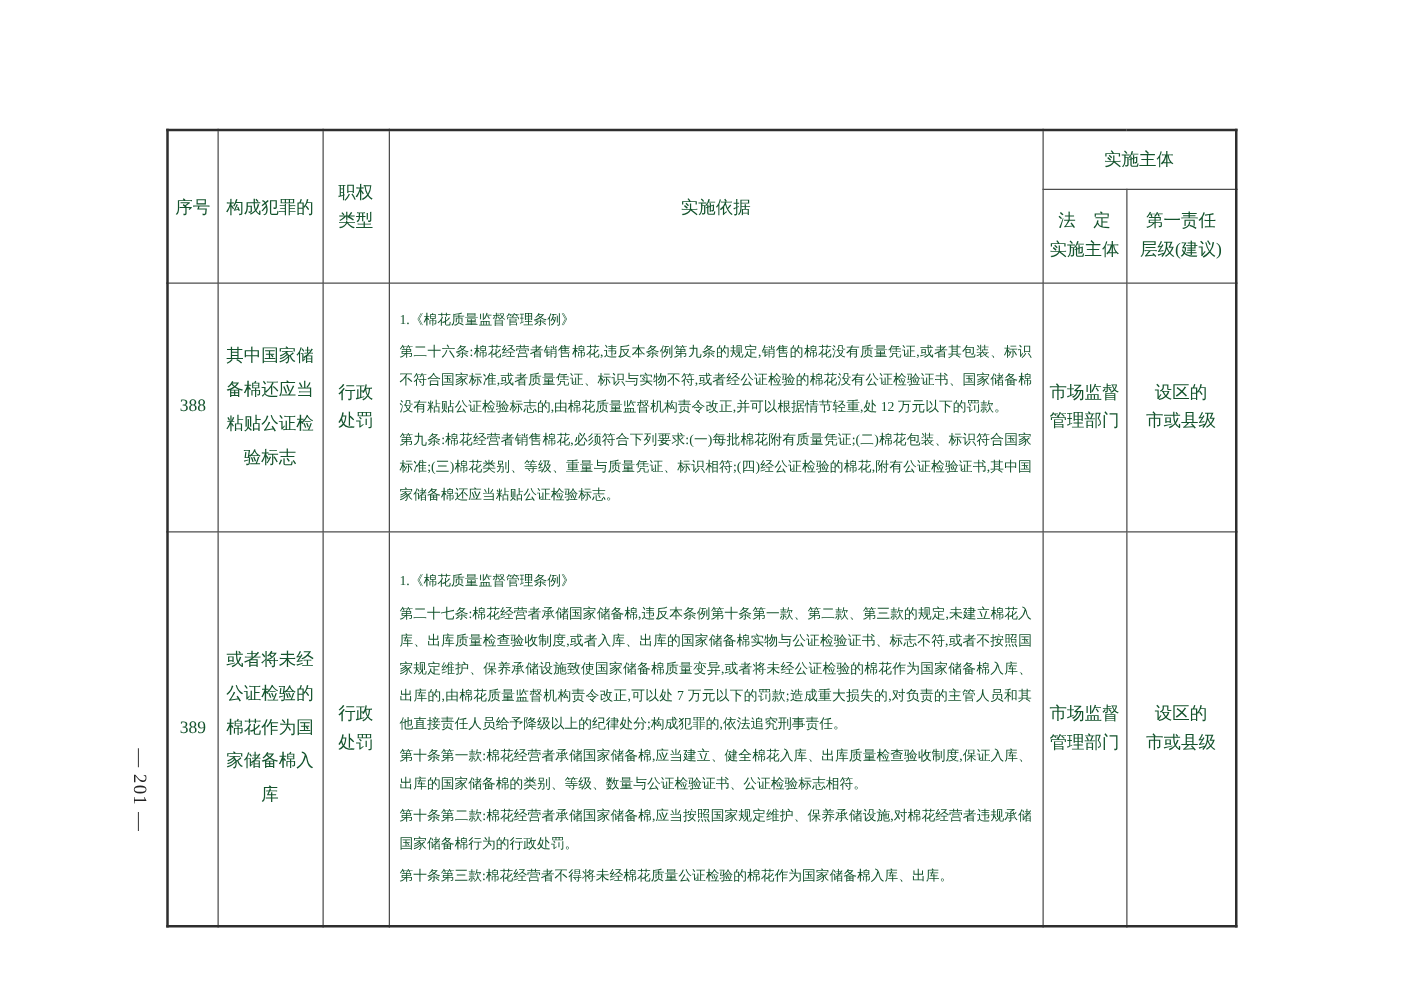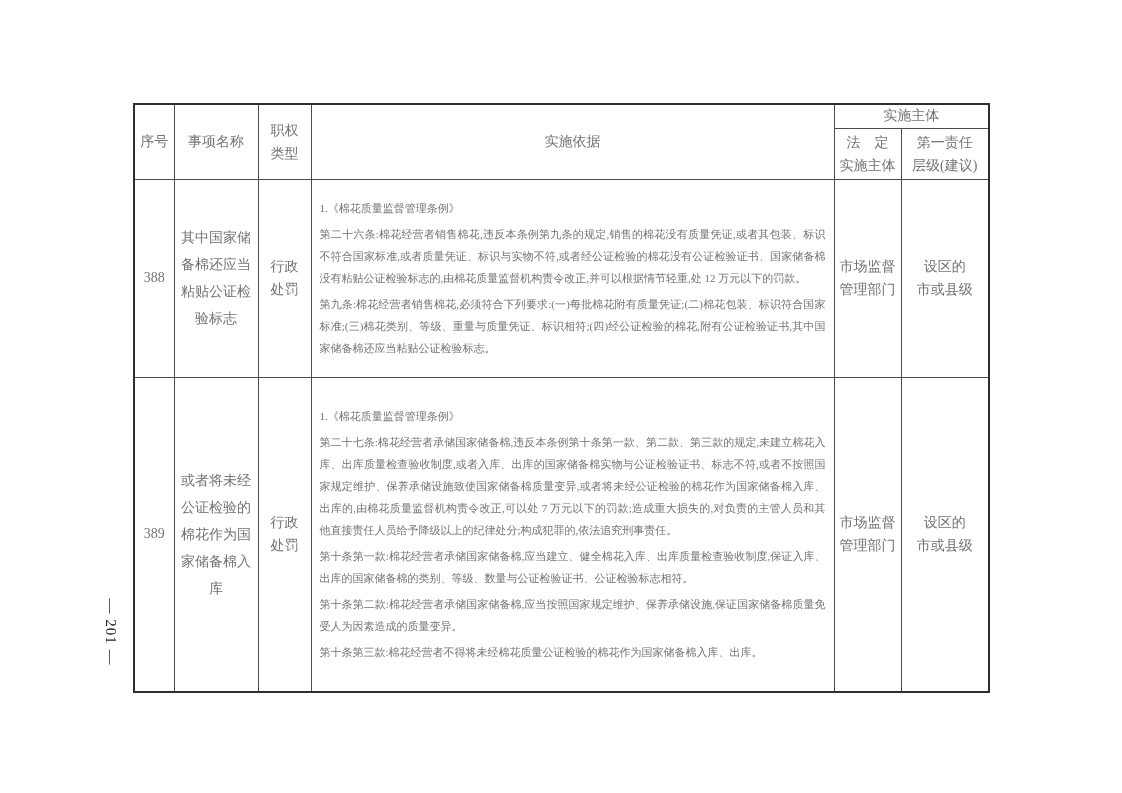--- a/index.html
+++ b/index.html
@@ -44,22 +44,22 @@
     border-collapse: collapse;
     table-layout: fixed;
     border: 2px solid #2e2e2e;
   }
   .doc-table th, .doc-table td {
     border: 1px solid #4d4d4d;
     font-weight: normal;
     font-size: 14px;
     text-align: center;
     vertical-align: middle;
-    padding: 2px 4px;
-    color: #737373;
+    padding: 14px 4px;
+    color: #14532d;
   }
   .pre { white-space: pre-line; line-height: 23px; }
   .c-serial { font-size: 15px; margin-top: 37px; }
   .c-name {
     text-align: justify;
     word-break: break-all;
     padding: 2px 7px;
     line-height: 27px;
     font-size: 14px;
   }
@@ -90,21 +90,21 @@
       <col style="width:40px">
       <col style="width:84px">
       <col style="width:53px">
       <col style="width:523px">
       <col style="width:67px">
       <col style="width:88px">
     </colgroup>
     <thead>
       <tr style="height:24px">
         <th rowspan="2">序号</th>
-        <th rowspan="2">事项名称</th>
+        <th rowspan="2">构成犯罪的</th>
         <th rowspan="2" class="pre">职权
 类型</th>
         <th rowspan="2">实施依据</th>
         <th colspan="2">实施主体</th>
       </tr>
       <tr style="height:47px">
         <th class="pre">法　定
 实施主体</th>
         <th class="pre">第一责任
 层级(建议)</th>
@@ -128,21 +128,21 @@
       </tr>
       <tr style="height:315px">
         <td class="c-serial">389</td>
         <td class="c-name">或者将未经公证检验的棉花作为国家储备棉入库</td>
         <td class="pre">行政
 处罚</td>
         <td class="c-basis">
           <p>1.《棉花质量监督管理条例》</p>
           <p>第二十七条:棉花经营者承储国家储备棉,违反本条例第十条第一款、第二款、第三款的规定,未建立棉花入库、出库质量检查验收制度,或者入库、出库的国家储备棉实物与公证检验证书、标志不符,或者不按照国家规定维护、保养承储设施致使国家储备棉质量变异,或者将未经公证检验的棉花作为国家储备棉入库、出库的,由棉花质量监督机构责令改正,可以处 7 万元以下的罚款;造成重大损失的,对负责的主管人员和其他直接责任人员给予降级以上的纪律处分;构成犯罪的,依法追究刑事责任。</p>
           <p>第十条第一款:棉花经营者承储国家储备棉,应当建立、健全棉花入库、出库质量检查验收制度,保证入库、出库的国家储备棉的类别、等级、数量与公证检验证书、公证检验标志相符。</p>
-          <p>第十条第二款:棉花经营者承储国家储备棉,应当按照国家规定维护、保养承储设施,保证国家储备棉质量免受人为因素造成的质量变异。</p>
+          <p>第十条第二款:棉花经营者承储国家储备棉,应当按照国家规定维护、保养承储设施,对棉花经营者违规承储国家储备棉行为的行政处罚。</p>
           <p>第十条第三款:棉花经营者不得将未经棉花质量公证检验的棉花作为国家储备棉入库、出库。</p>
         </td>
         <td class="pre">市场监督
 管理部门</td>
         <td class="pre">设区的
 市或县级</td>
       </tr>
     </tbody>
   </table>
 

